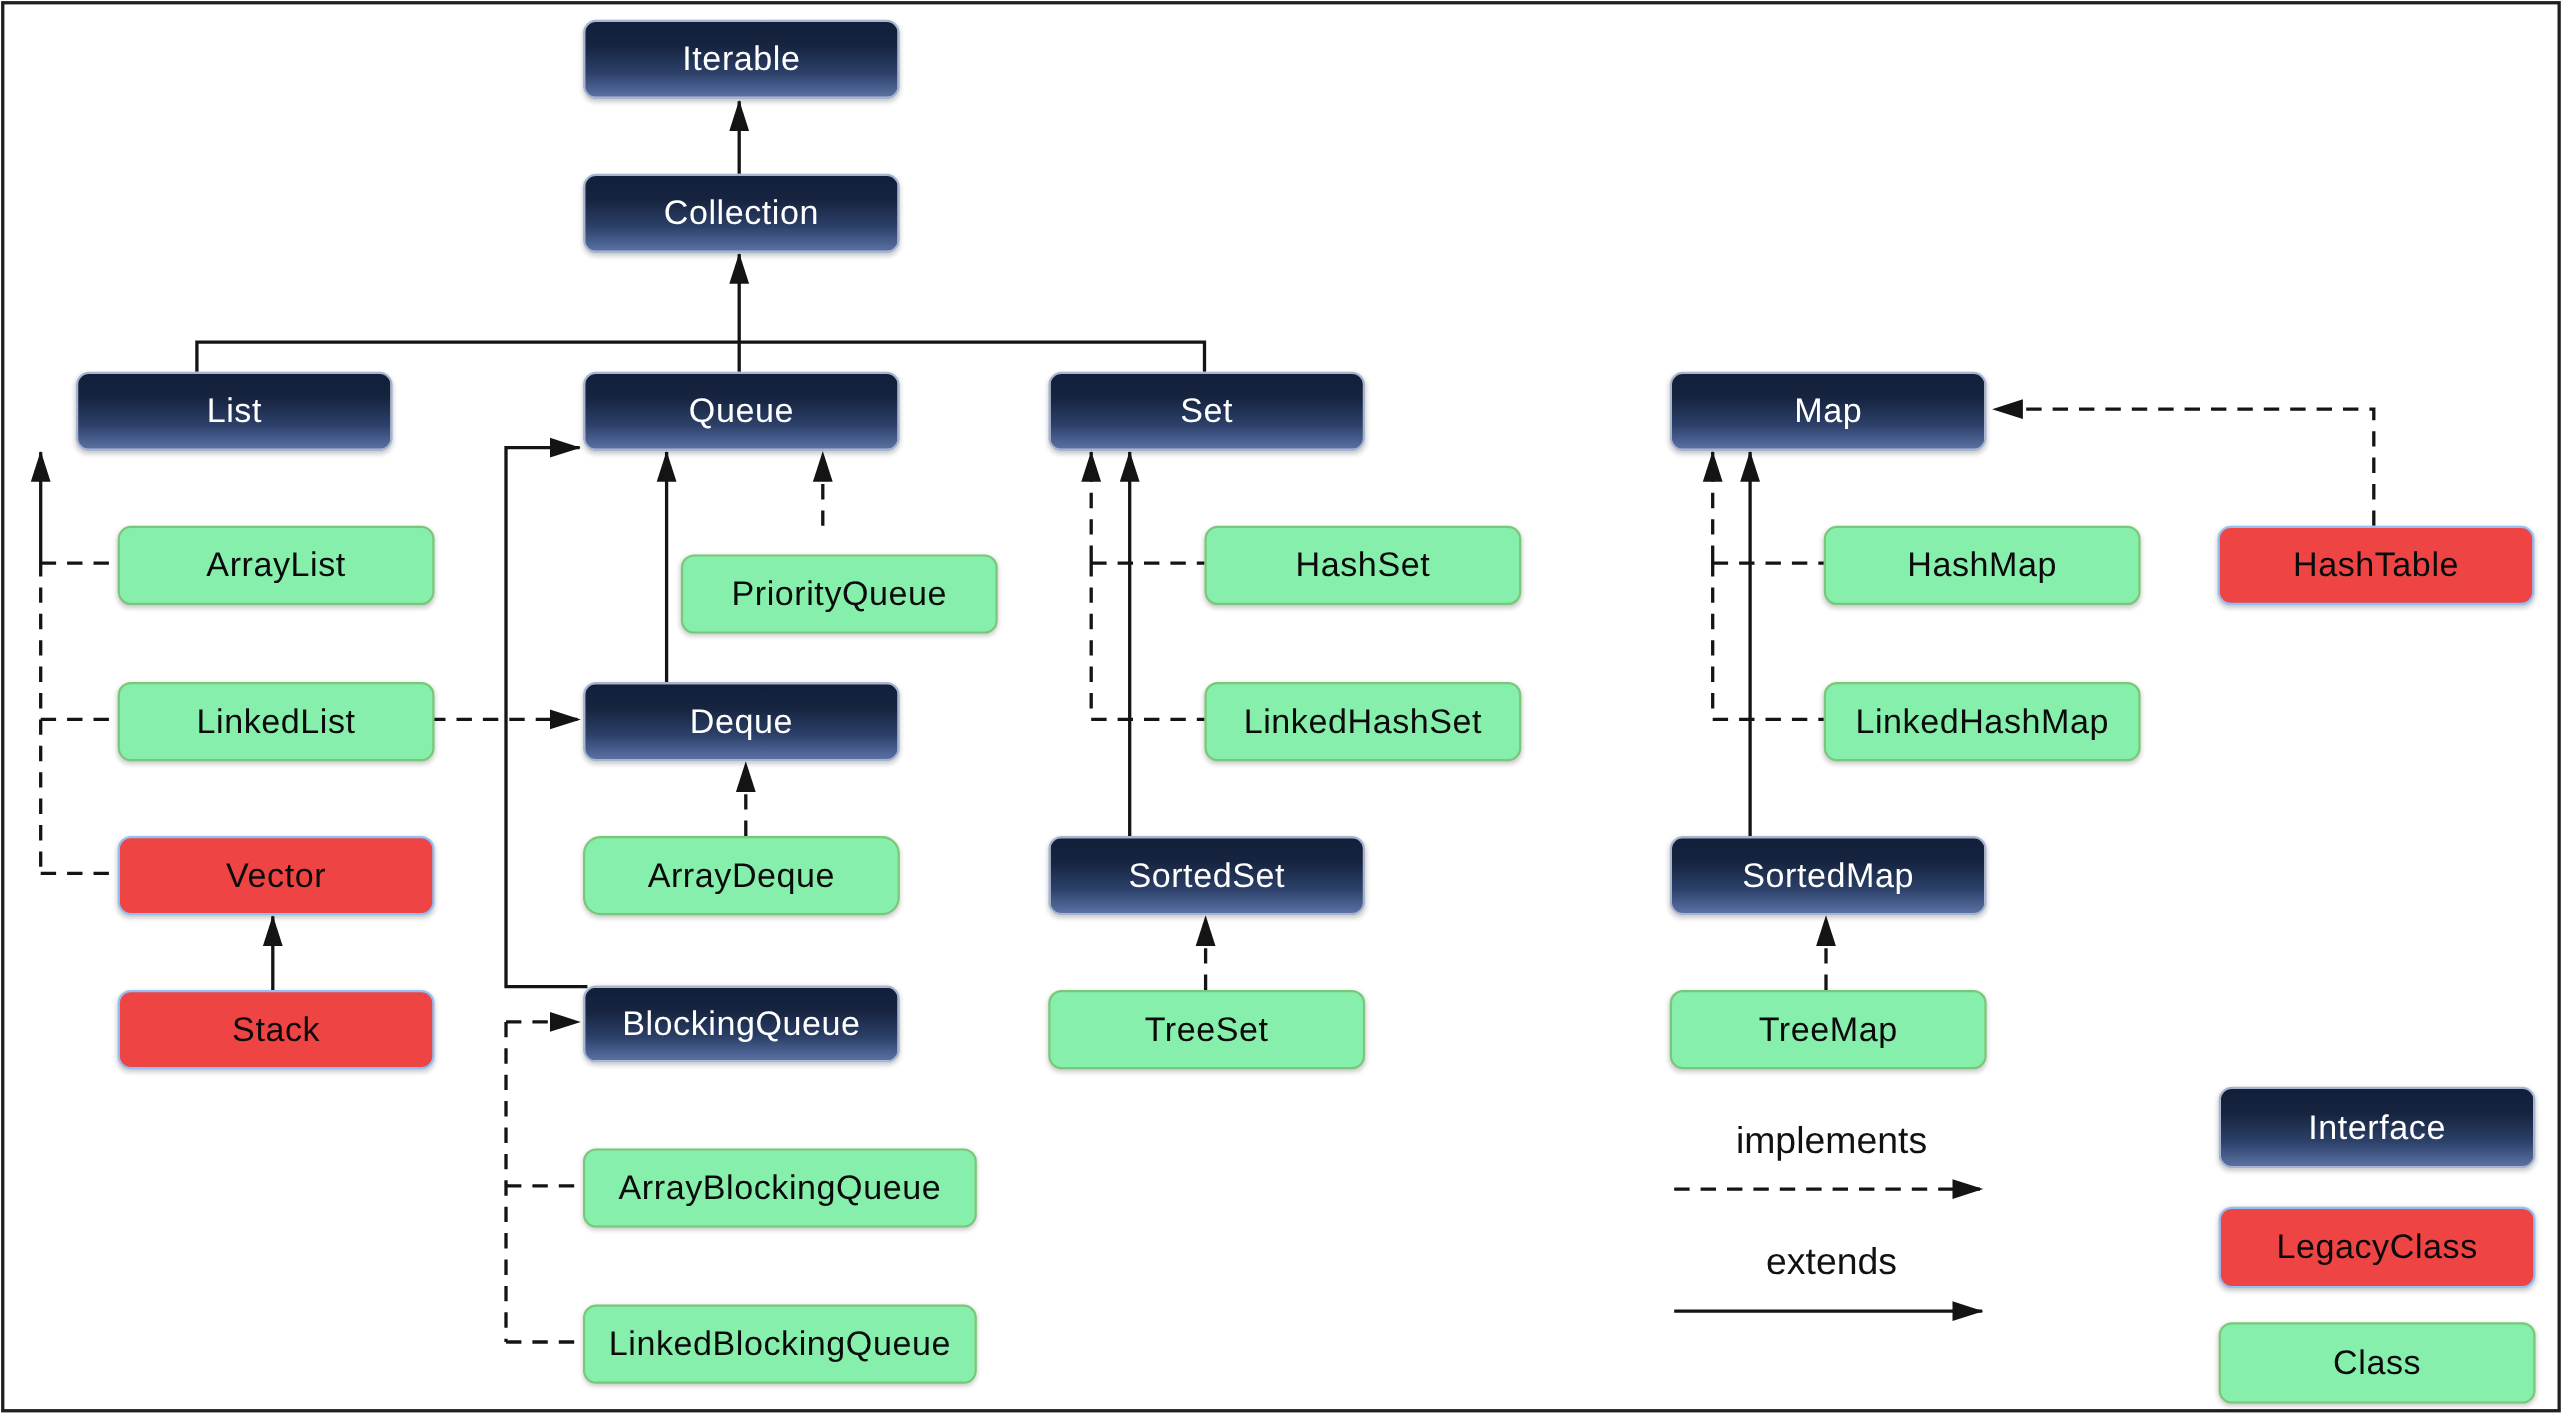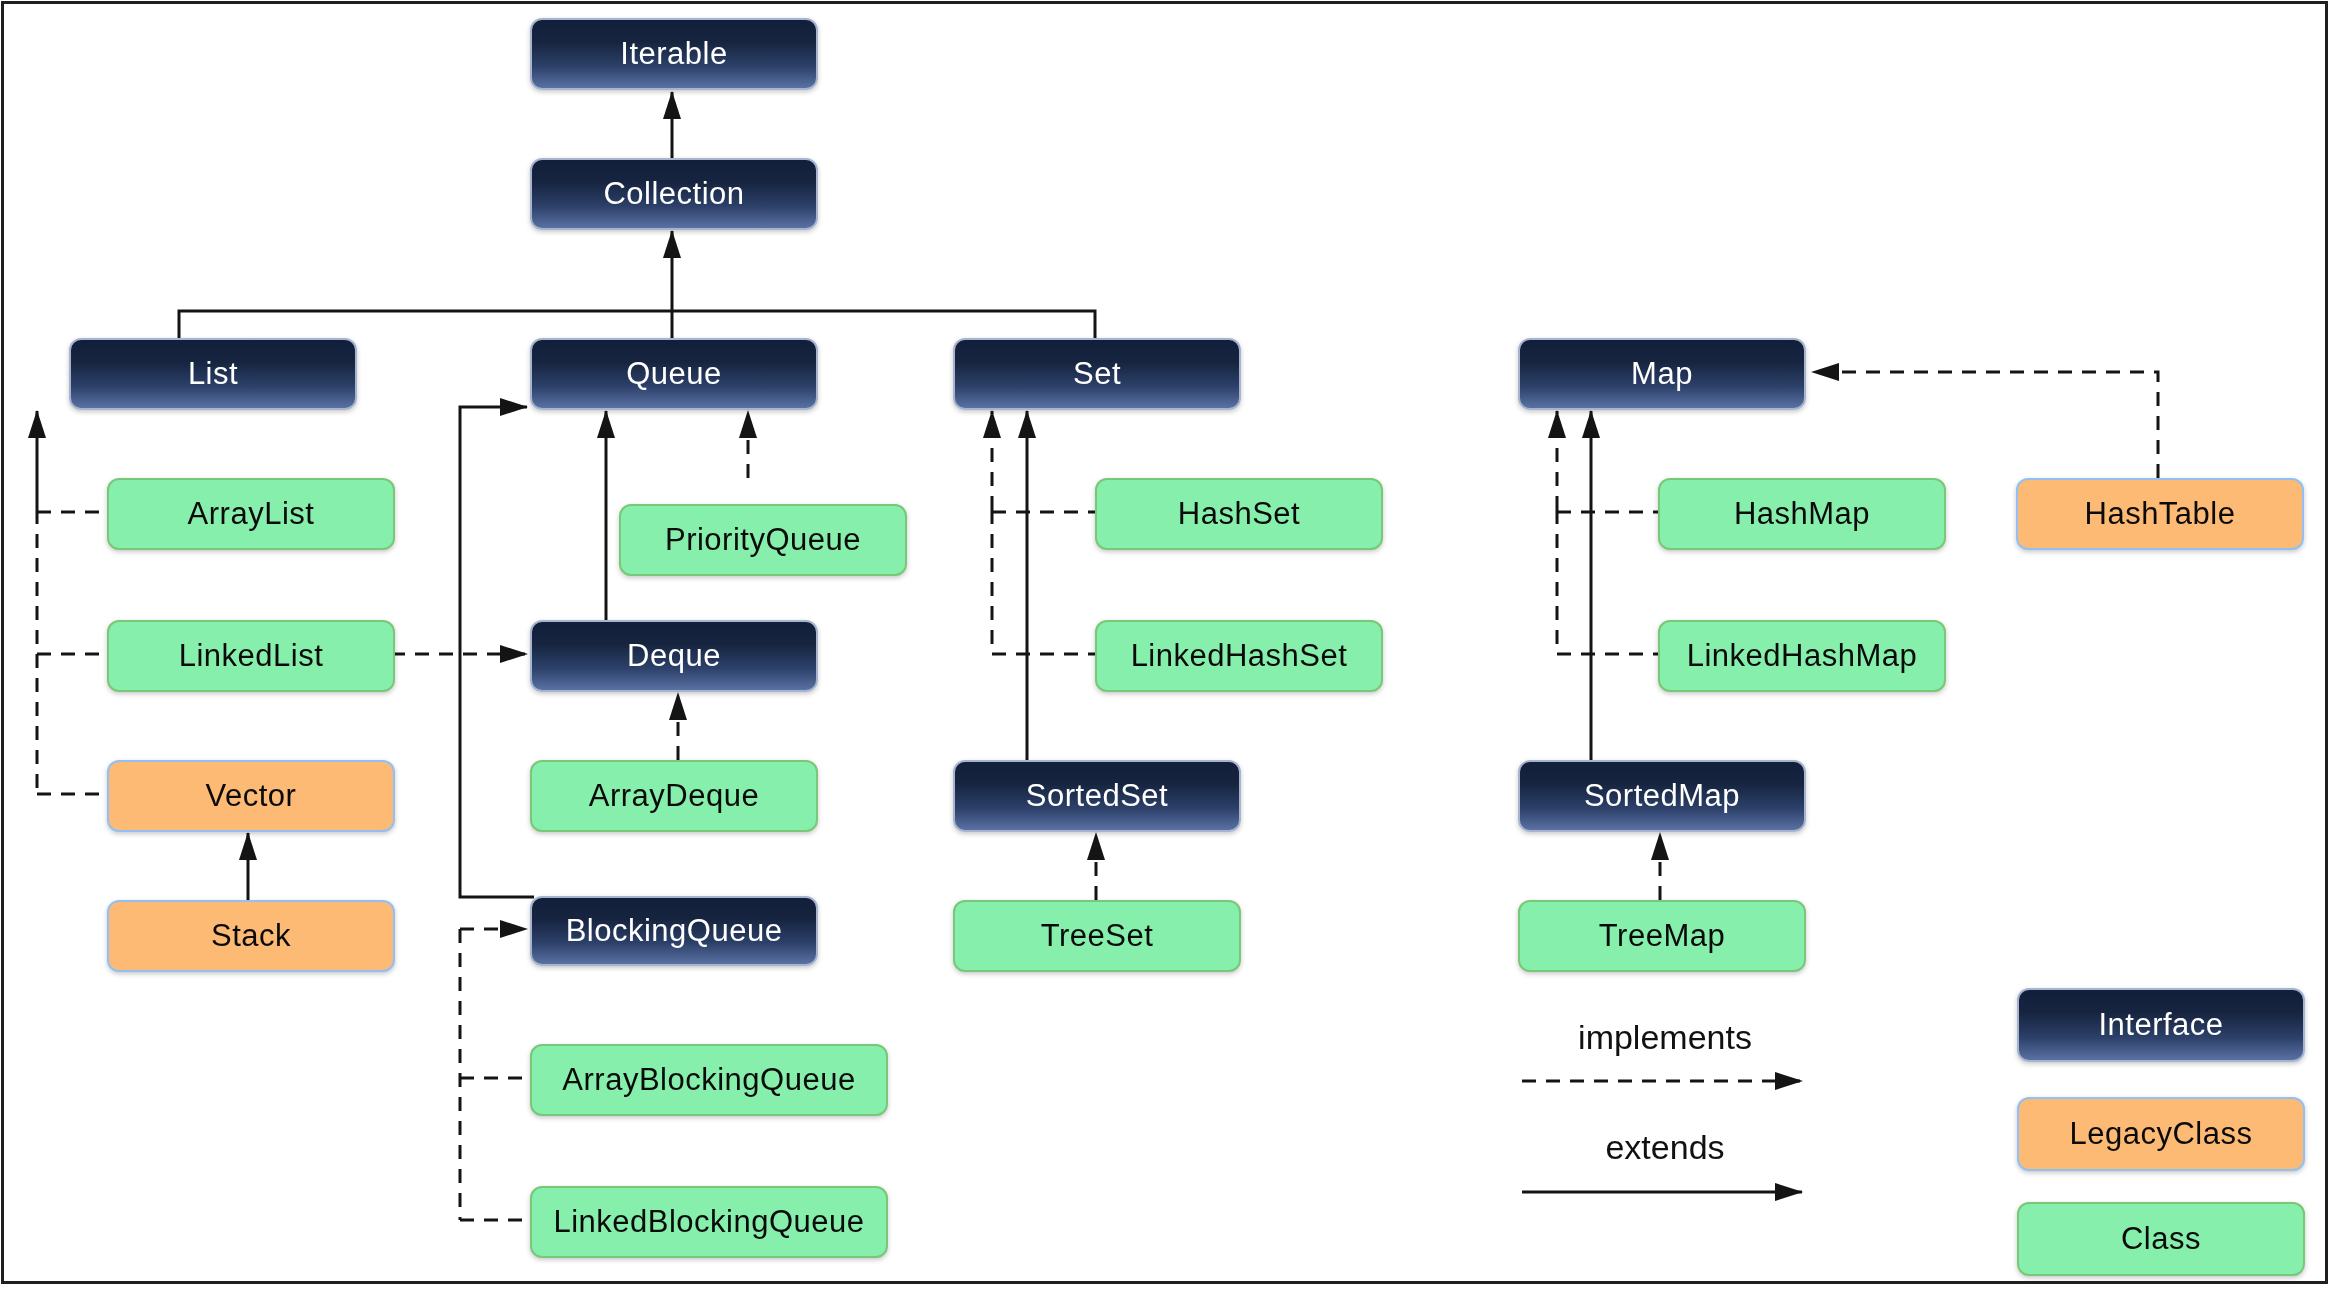--- a/index.html
+++ b/index.html
@@ -15,21 +15,21 @@
     position:absolute;z-index:2;border-radius:12px;text-align:center;
     font-size:31px;letter-spacing:0.5px;
     display:flex;align-items:center;justify-content:center;
     box-shadow:0 2px 5px rgba(0,0,0,0.22);
   }
   .t-interface{
     background:linear-gradient(180deg,#121f3a 0%,#16243f 32%,#2c4069 68%,#5a71a3 100%);
     border:2px solid #a6b4cf;color:#ffffff;
   }
   .t-class{background:#86efac;border:2px solid #79c877;color:#0b0b0b;}
-  .t-legacy{background:#fdba74;border:2px solid #92c0f4;color:#0b0b0b;}
+  .t-legacy{background:#ef4444;border:2px solid #92c0f4;color:#0b0b0b;}
   .legend-text{
     position:absolute;left:1495px;width:340px;text-align:center;
     font-size:34px;color:#111111;z-index:2;
   }
 </style>
 </head>
 <body>
 
 <div id="canvas">
   <div id="frame"></div>
@@ -93,21 +93,21 @@
     <div class="node t-class" style="left: 107px; top: 478px; width: 284px; height: 68px;">ArrayList</div>
     <div class="node t-class" style="left: 619px; top: 504px; width: 284px; height: 68px;">PriorityQueue</div>
     <div class="node t-class" style="left: 1095px; top: 478px; width: 284px; height: 68px;">HashSet</div>
     <div class="node t-class" style="left: 1658px; top: 478px; width: 284px; height: 68px;">HashMap</div>
     <div class="node t-legacy" style="left: 2016px; top: 478px; width: 284px; height: 68px;">HashTable</div>
     <div class="node t-class" style="left: 107px; top: 620px; width: 284px; height: 68px;">LinkedList</div>
     <div class="node t-interface" style="left: 530px; top: 620px; width: 284px; height: 68px;">Deque</div>
     <div class="node t-class" style="left: 1095px; top: 620px; width: 284px; height: 68px;">LinkedHashSet</div>
     <div class="node t-class" style="left: 1658px; top: 620px; width: 284px; height: 68px;">LinkedHashMap</div>
     <div class="node t-legacy" style="left: 107px; top: 760px; width: 284px; height: 68px;">Vector</div>
-    <div class="node t-class" style="left: 530px; top: 760px; width: 284px; height: 68px;">ArrayDeque</div>
+    <div class="node t-class" style="left: 530px; top: 760px; width: 284px; height: 68px; border-radius: 16px;">ArrayDeque</div>
     <div class="node t-interface" style="left: 953px; top: 760px; width: 284px; height: 68px;">SortedSet</div>
     <div class="node t-interface" style="left: 1518px; top: 760px; width: 284px; height: 68px;">SortedMap</div>
     <div class="node t-legacy" style="left: 107px; top: 900px; width: 284px; height: 68px;">Stack</div>
     <div class="node t-interface" style="left: 530px; top: 896px; width: 284px; height: 66px;">BlockingQueue</div>
     <div class="node t-class" style="left: 953px; top: 900px; width: 284px; height: 68px;">TreeSet</div>
     <div class="node t-class" style="left: 1518px; top: 900px; width: 284px; height: 68px;">TreeMap</div>
     <div class="node t-class" style="left: 530px; top: 1044px; width: 354px; height: 68px;">ArrayBlockingQueue</div>
     <div class="node t-class" style="left: 530px; top: 1186px; width: 354px; height: 68px;">LinkedBlockingQueue</div>
     <div class="node t-interface" style="left: 2017px; top: 988px; width: 284px; height: 70px;">Interface</div>
     <div class="node t-legacy" style="left: 2017px; top: 1097px; width: 284px; height: 70px;">LegacyClass</div>

